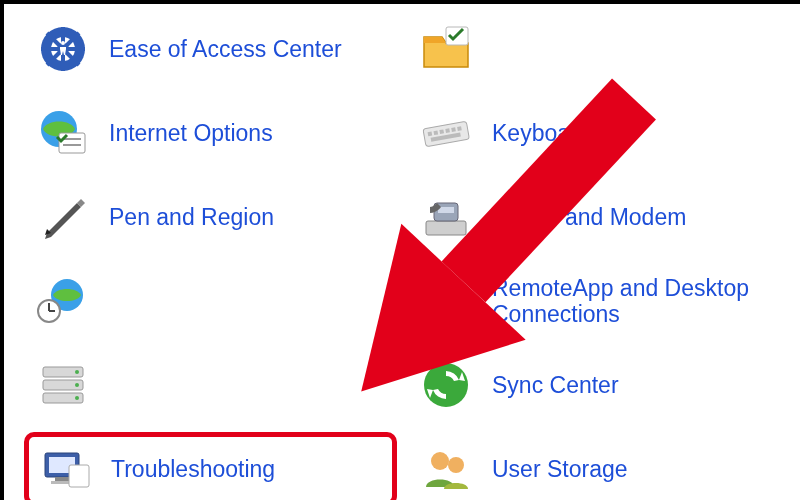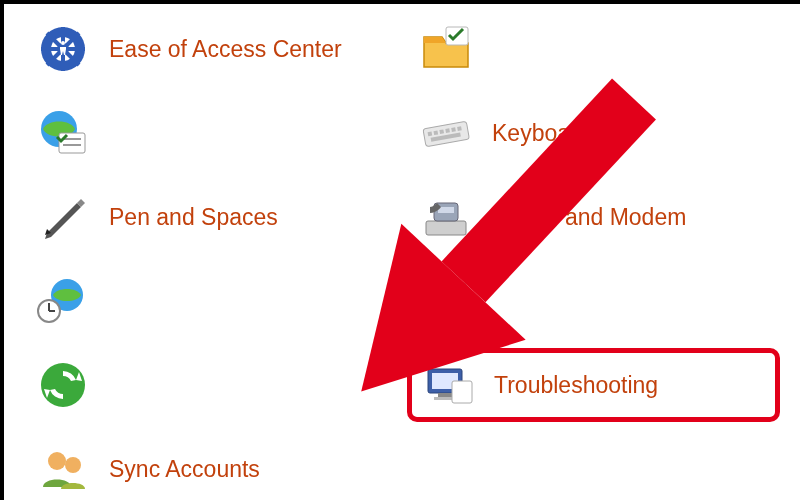--- a/index.html
+++ b/index.html
@@ -1,21 +1,21 @@
 <!DOCTYPE html>
 <html><head>
 <meta charset="utf-8">
 <style>
   html,body{margin:0;padding:0;width:800px;height:500px;background:#fff;font-family:"Segoe UI",Tahoma,sans-serif;overflow:hidden;border:2px solid #000;box-sizing:border-box}
   .panel{position:relative;width:100%;height:100%;box-sizing:border-box}
   .grid{display:grid;grid-template-columns:1fr 1fr;column-gap:10px;row-gap:10px;padding:8px 20px 8px 20px}
   .item{display:flex;align-items:center;gap:18px;padding:6px 8px;cursor:pointer;border-radius:4px;border:3px solid transparent}
   .item.highlight{border:5px solid #e2001a;border-radius:10px;padding:3px 8px}
   .icon{width:56px;height:56px;flex:0 0 56px;display:flex;align-items:center;justify-content:center}
-  .label{color:#c2410c;font-size:23px;line-height:1.15}
+  .label{color:#1d4ed8;font-size:23px;line-height:1.15}
   
   .arrow-overlay{position:absolute;left:0;top:0;pointer-events:none}
 </style>
 </head>
 <body>
 <div class="panel">
 
 <div class="grid">
 
   <div class="item">
@@ -51,20 +51,21 @@
     <span class="icon">
       <svg viewBox="0 0 56 56" width="56" height="56">
         <circle cx="24" cy="24" r="18" fill="#3aa0e8"></circle>
         <path d="M8 24c4-10 28-10 32 0-4 10-28 10-32 0z" fill="#5fbf3f"></path>
         <rect x="24" y="28" width="26" height="20" rx="2" fill="#fff" stroke="#999"></rect>
         <line x1="28" y1="34" x2="46" y2="34" stroke="#999" stroke-width="2"></line>
         <line x1="28" y1="40" x2="46" y2="40" stroke="#999" stroke-width="2"></line>
         <path d="M22 32l4 4 6-6" fill="none" stroke="#2a7a2a" stroke-width="3"></path>
       </svg>
     </span>
+    <span class="label">Internet Options</span>
   </div>
 
   <div class="item">
     <span class="icon">
       <svg viewBox="0 0 56 56" width="56" height="56">
         <g transform="rotate(-10 28 28)">
           <rect x="6" y="20" width="44" height="18" rx="3" fill="#e8e8e8" stroke="#aaa"></rect>
           <g fill="#bbb">
             <rect x="10" y="24" width="4" height="4"></rect>
                 <rect x="16" y="24" width="4" height="4"></rect>
@@ -81,21 +82,21 @@
   </div>
 
   <div class="item">
     <span class="icon">
       <svg viewBox="0 0 56 56" width="56" height="56">
         <path d="M12 44l30-30 4 4-30 30-6 2z" fill="#555"></path>
         <path d="M42 14l4 4 4-4-4-4z" fill="#888"></path>
         <path d="M10 46l2-6 4 4z" fill="#222"></path>
       </svg>
     </span>
-    <span class="label">Pen and Spaces</span>
+    <span class="label">Pen and Region</span>
   </div>
 
   <div class="item">
     <span class="icon">
       <svg viewBox="0 0 56 56" width="56" height="56">
         <rect x="8" y="32" width="40" height="14" rx="2" fill="#cfcfcf" stroke="#888"></rect>
         <rect x="16" y="14" width="24" height="18" rx="3" fill="#9aa5b8" stroke="#667"></rect>
         <rect x="20" y="18" width="16" height="6" fill="#d0d8e8"></rect>
         <path d="M12 18c3 0 7-4 7-4l4 4s-4 6-11 6z" fill="#666"></path>
       </svg>
@@ -108,20 +109,32 @@
       <svg viewBox="0 0 56 56" width="56" height="56">
         <circle cx="32" cy="22" r="16" fill="#3aa0e8"></circle>
         <path d="M18 22c4-8 24-8 28 0-4 8-24 8-28 0z" fill="#5fbf3f"></path>
         <circle cx="14" cy="38" r="11" fill="#fff" stroke="#888" stroke-width="2"></circle>
         <line x1="14" y1="38" x2="14" y2="30" stroke="#444" stroke-width="2"></line>
         <line x1="14" y1="38" x2="20" y2="38" stroke="#444" stroke-width="2"></line>
       </svg>
     </span>
   </div>
 
+  <div class="item">
+    <span class="icon">
+      <svg viewBox="0 0 56 56" width="56" height="56">
+        <rect x="10" y="10" width="30" height="22" rx="2" fill="#4d74d6" stroke="#3355aa"></rect>
+        <rect x="14" y="14" width="22" height="14" fill="#dce7ff"></rect>
+        <rect x="20" y="32" width="10" height="4" fill="#888"></rect>
+        <rect x="28" y="26" width="22" height="16" rx="2" fill="#5c85e6" stroke="#3355aa"></rect>
+        <rect x="31" y="29" width="16" height="10" fill="#e8efff"></rect>
+      </svg>
+    </span>
+    <span class="label">RemoteApp and Desktop Connections</span>
+  </div>
 
   <div class="item">
     <span class="icon">
       <svg viewBox="0 0 56 56" width="56" height="56">
         <rect x="8" y="10" width="40" height="10" rx="2" fill="#d8d8d8" stroke="#999"></rect>
         <rect x="8" y="23" width="40" height="10" rx="2" fill="#d8d8d8" stroke="#999"></rect>
         <rect x="8" y="36" width="40" height="10" rx="2" fill="#d8d8d8" stroke="#999"></rect>
         <circle cx="42" cy="15" r="2" fill="#4caf50"></circle>
             <circle cx="42" cy="28" r="2" fill="#4caf50"></circle>
             <circle cx="42" cy="41" r="2" fill="#4caf50"></circle>
@@ -132,20 +145,21 @@
   <div class="item">
     <span class="icon">
       <svg viewBox="0 0 56 56" width="56" height="56">
         <circle cx="28" cy="28" r="22" fill="#3ba93b"></circle>
         <path d="M28 14a14 14 0 0113 9l-5 1a9 9 0 00-8-5z" fill="#fff"></path>
         <path d="M41 23l3-8 3 9z" fill="#fff"></path>
         <path d="M28 42a14 14 0 01-13-9l5-1a9 9 0 008 5z" fill="#fff"></path>
         <path d="M15 33l-3 8-3-9z" fill="#fff"></path>
       </svg>
     </span>
+    <span class="label">Sync Center</span>
   </div>
 
   <div class="item highlight">
     <span class="icon">
       <svg viewBox="0 0 56 56" width="56" height="56">
         <rect x="8" y="12" width="34" height="24" rx="2" fill="#3d5fa8" stroke="#2a447a"></rect>
         <rect x="12" y="16" width="26" height="16" fill="#dfe8ff"></rect>
         <rect x="18" y="36" width="14" height="4" fill="#888"></rect>
         <rect x="14" y="40" width="22" height="3" fill="#bbb"></rect>
         <rect x="32" y="24" width="20" height="22" rx="2" fill="#fff" stroke="#aaa"></rect>
@@ -156,21 +170,21 @@
 
   <div class="item">
     <span class="icon">
       <svg viewBox="0 0 56 56" width="56" height="56">
         <circle cx="22" cy="20" r="9" fill="#f0b060"></circle>
         <path d="M8 46c0-10 28-10 28 0z" fill="#6ea63e"></path>
         <circle cx="38" cy="24" r="8" fill="#f0b060"></circle>
         <path d="M26 48c0-8 24-8 24 0z" fill="#a3b83e"></path>
       </svg>
     </span>
-    <span class="label">Sync Accounts</span>
+    <span class="label">User Storage</span>
   </div>
 
 </div>
 
 <svg class="arrow-overlay" width="800" height="500">
   <g transform="translate(630,95) rotate(133)">
     <rect x="0" y="-30" width="250" height="60" fill="#e2001a"></rect>
     <polygon points="250,-85 250,85 400,0" fill="#e2001a"></polygon>
   </g>
 </svg>

